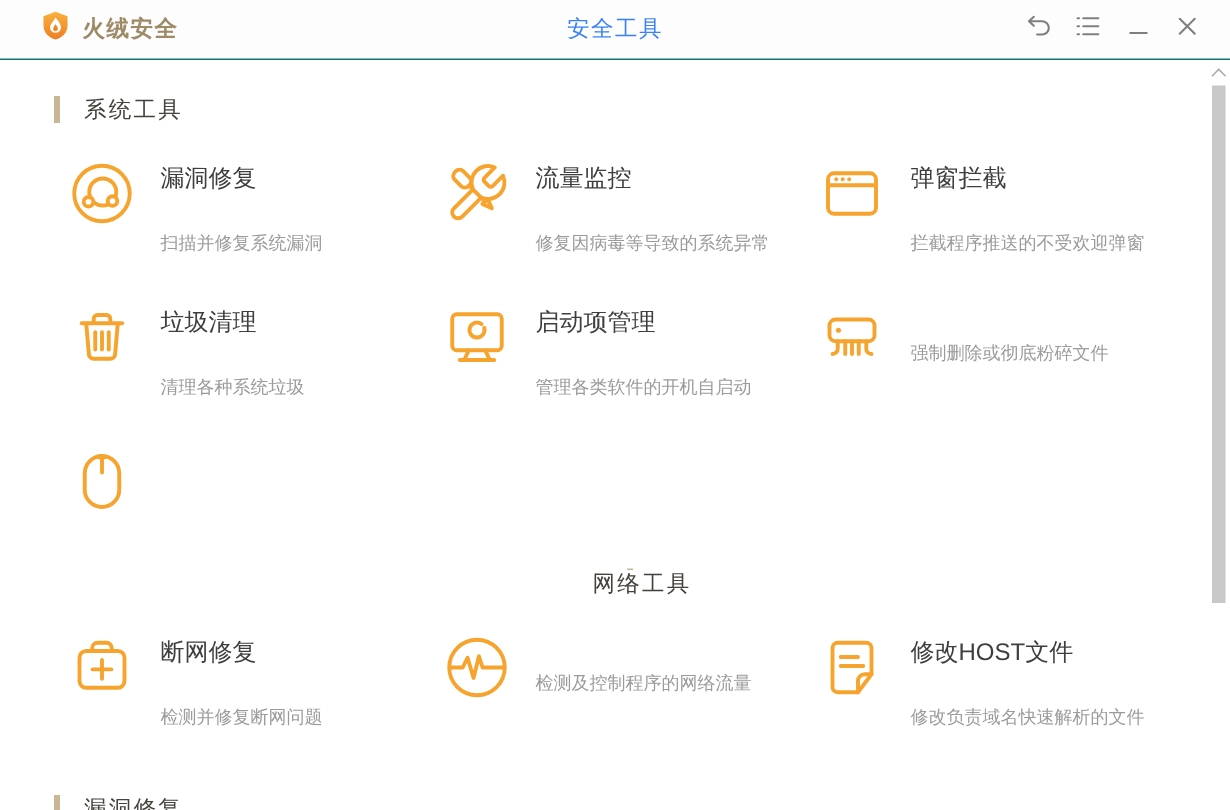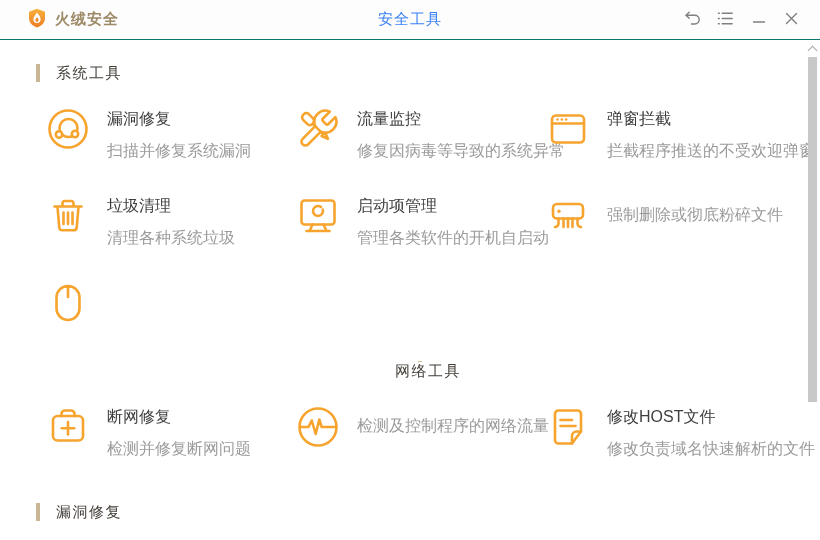--- a/index.html
+++ b/index.html
@@ -24,21 +24,21 @@
   .section-label { font-size:15px; color:#45413b; letter-spacing:1.5px; }
 
   .grid { display:grid; grid-template-columns:250px 250px 250px; row-gap:32px; margin-left:10px; margin-top:24px; }
   .grid.last { margin-top:30px; }
   .tile { display:flex; align-items:flex-start; cursor:pointer; }
   .tile-icon { width:44px; height:44px; margin-right:17px; flex:none; }
   .tile-icon svg { width:44px; height:44px; stroke:#F6A42E; fill:none; stroke-width:2.6; stroke-linecap:round; stroke-linejoin:round; }
   .tile-icon svg .fill { fill:#F6A42E; stroke:none; }
   .tile-icon svg .wfill { fill:#fff; }
   .tile-title { font-size:16px; color:#3e3e3e; margin-top:2px; white-space:nowrap; }
-  .tile-desc { font-size:16px; color:#9b9b9b; margin-top:11px; white-space:nowrap; }
+  .tile-desc { font-size:12px; color:#9b9b9b; margin-top:24px; white-space:nowrap; }
 
   
   .scrollbar { position:absolute; top:42px; right:1px; bottom:2px; width:13px; }
   .scroll-up { position:absolute; top:2px; left:2px; width:9px; height:9px; cursor:pointer; }
   .scroll-up::before { content:""; position:absolute; left:1px; top:3px; width:6px; height:6px;
     border-left:1.5px solid #a9a9a9; border-top:1.5px solid #a9a9a9; transform:rotate(45deg); }
   .scroll-thumb { position:absolute; top:15px; left:2px; width:9px; height:345px; background:#c8c8c8; cursor:pointer; }
 </style>
 </head>
 <body>

